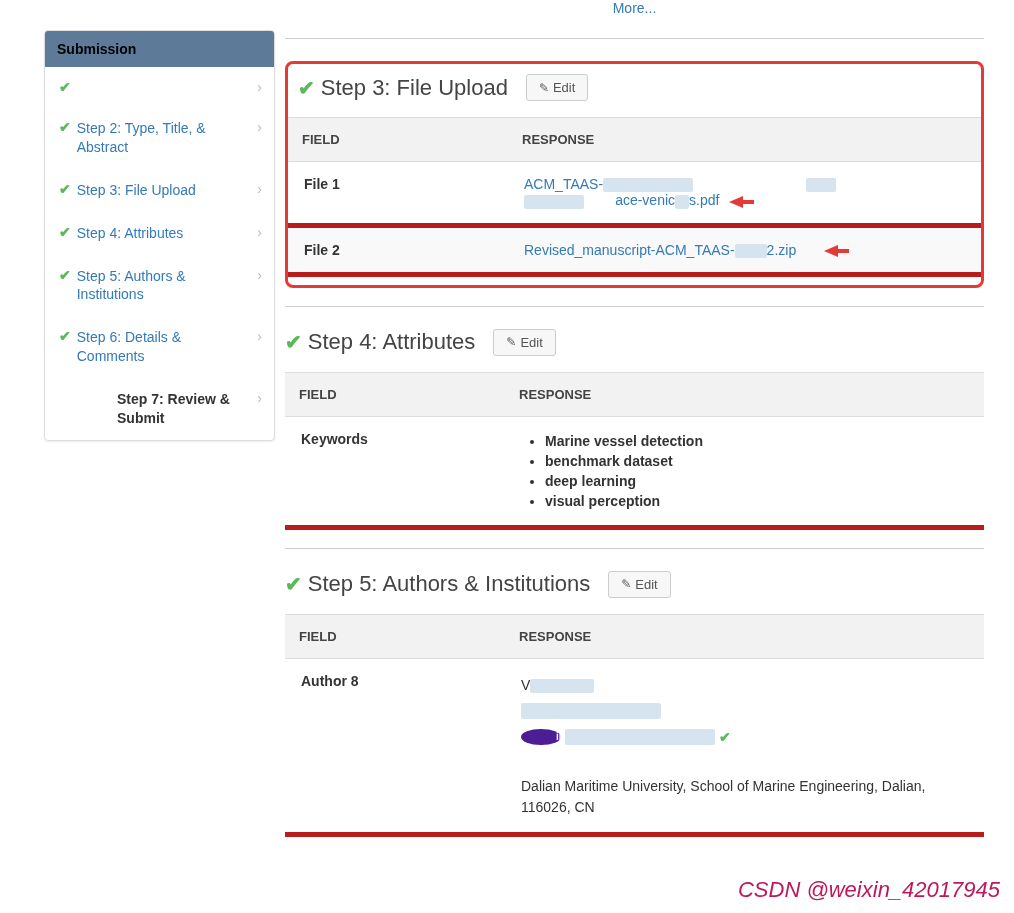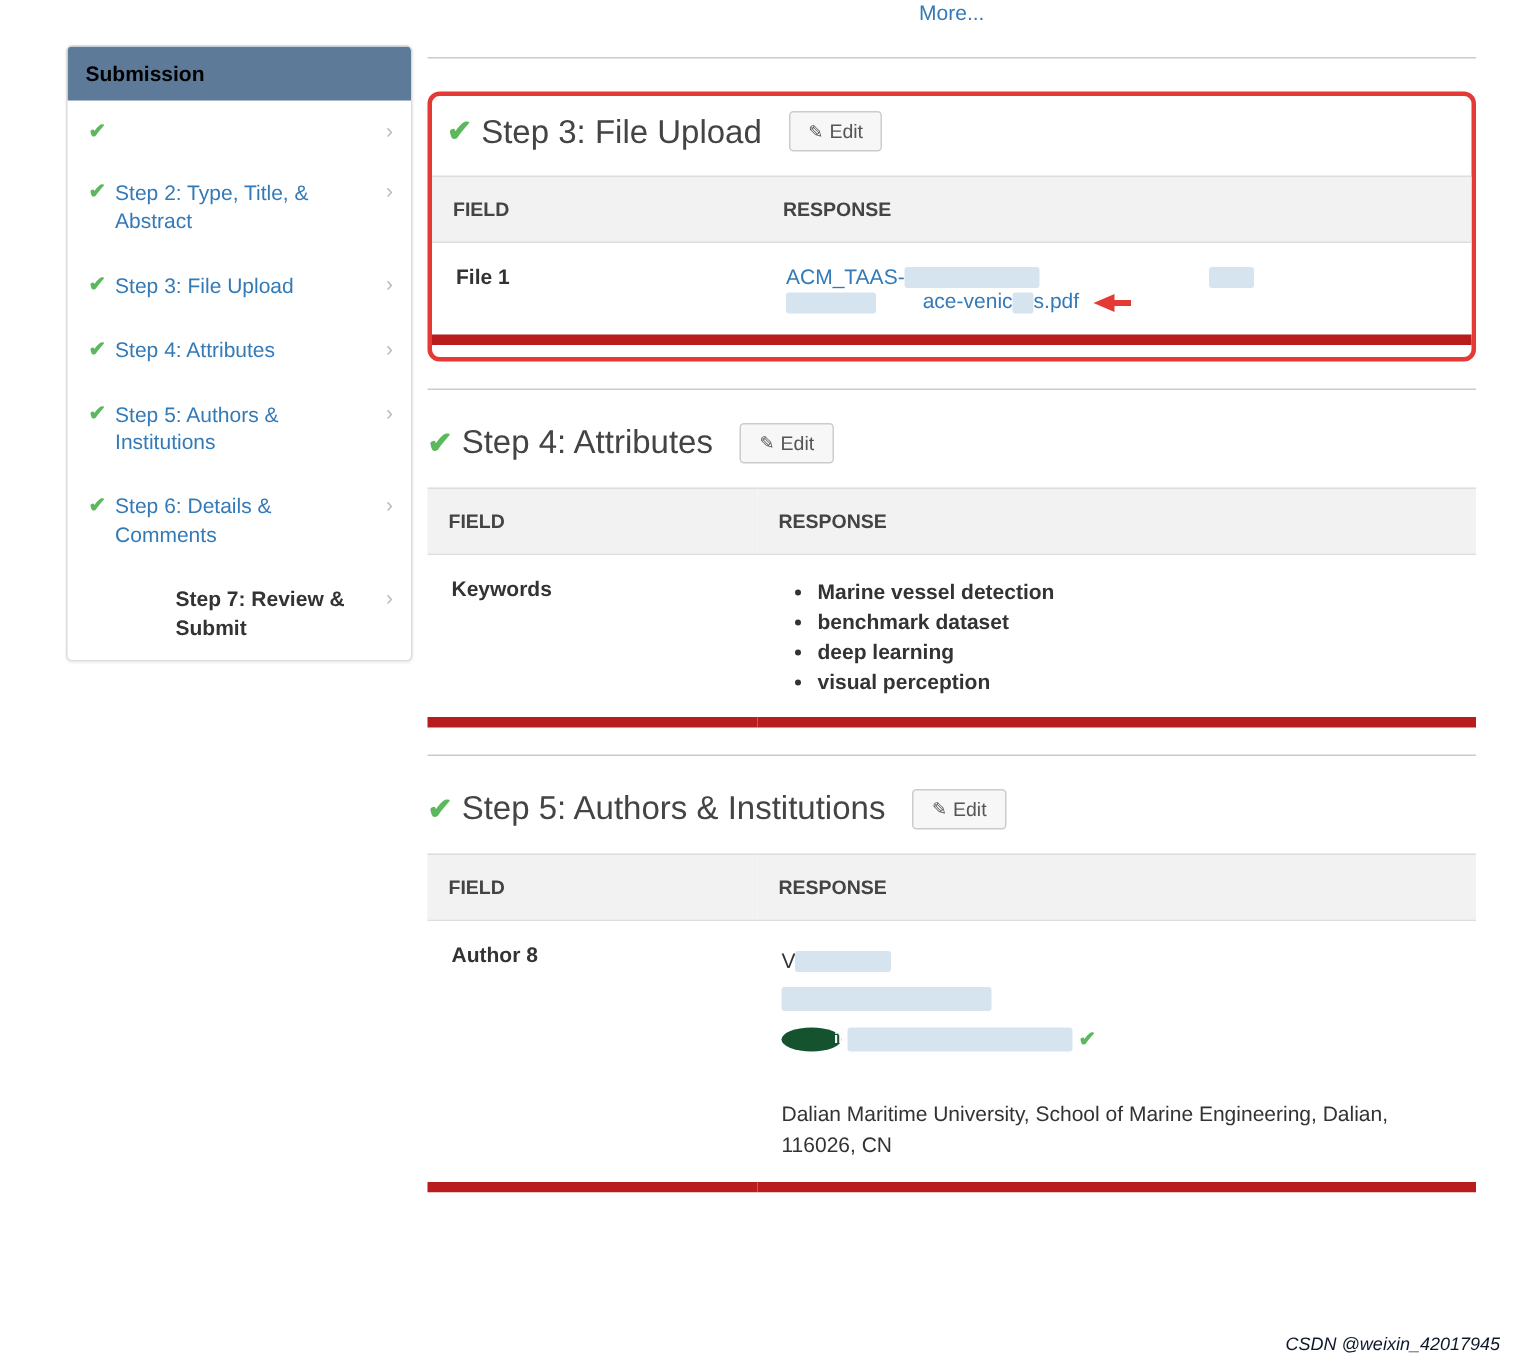--- a/index.html
+++ b/index.html
@@ -16,37 +16,37 @@
   .nav-item.active .label { color: #333; font-weight: bold; margin-left: 44px; }
   .nav-item.active { padding-left: 28px; }
   .more-link { color: #337ab7; text-align: center; padding-bottom: 4px; }
   hr.section-divider { border: none; border-top: 1px solid #ccc; margin: 18px 0 22px 0; }
   .step-header { display: flex; align-items: center; margin: 10px 0 16px 0; }
   .step-header .check { color: #5cb85c; font-size: 20px; margin-right: 6px; font-weight: bold; }
   .step-header h2 { font-size: 22px; font-weight: normal; color: #444; margin-right: 18px; }
   .btn-edit { background: #f7f7f7; border: 1px solid #ccc; border-radius: 3px; padding: 5px 12px; font-size: 13px; color: #555; cursor: pointer; display: inline-flex; align-items: center; gap: 4px; }
   .table { width: 100%; border-collapse: collapse; }
   .table thead th { background: #f2f2f2; text-align: left; padding: 14px 14px; font-size: 13px; font-weight: bold; color: #444; border-top: 1px solid #ddd; border-bottom: 1px solid #ddd; }
-  .table tbody td { padding: 14px 16px; border-bottom: 7px solid #b91c1c; vertical-align: top; background: #fff; }
+  .table tbody td { padding: 14px 16px; border-bottom: 5px solid #b91c1c; vertical-align: top; background: #fff; }
   .table tbody tr:nth-child(even) td { background: #f9f9f9; }
   .table tbody td:first-child { font-weight: bold; width: 220px; }
   .link { color: #337ab7; text-decoration: none; }
   ul.kw { list-style: disc; padding-left: 24px; }
   ul.kw li { font-weight: bold; color: #333; padding: 2px 0; }
   .highlight-box { border: 3px solid #e53935; border-radius: 8px; padding: 0px 0 8px 0; margin-top: 4px; margin-bottom: 0; }
   .highlight-box .step-header { padding-left: 10px; }
   .highlight-box .table { margin: 0; }
   .red-arrow { display: inline-block; width: 0; height: 0; border-top: 6px solid transparent; border-bottom: 6px solid transparent; border-right: 14px solid #e53935; vertical-align: middle; margin-left: 6px; position: relative; }
   .red-arrow::after { content: ""; position: absolute; left: 13px; top: -2px; width: 12px; height: 4px; background: #e53935; }
   .blur-span { background: #d6e4ef; color: transparent; border-radius: 2px; display: inline-block; height: 14px; vertical-align: middle; }
   .orcid { display: inline-flex; align-items: center; gap: 4px; }
-  .orcid-icon { width: 16px; height: 16px; background: #14532d; border-radius: 50%; color: #fff; display: inline-flex; align-items: center; justify-content: center; font-size: 10px; font-weight: bold; padding-left: 40px; }
+  .orcid-icon { width: 16px; height: 16px; background: #4c1d95; border-radius: 50%; color: #fff; display: inline-flex; align-items: center; justify-content: center; font-size: 10px; font-weight: bold; padding-left: 40px; }
   .green-tick { color: #5cb85c; font-weight: bold; }
   .author-block { line-height: 1.8; }
-  .watermark { position: fixed; bottom: 10px; right: 14px; color: #0f172a; font-size: 12px; font-style: italic; pointer-events: none; }
+  .watermark { position: fixed; bottom: 10px; right: 14px; color: #be185d; font-size: 22px; font-style: italic; pointer-events: none; }
   .pencil-icon { font-size: 12px; }
   .resp-col-width { width: auto; }
 </style>
 </head>
 <body>
 
 <div class="container">
   <aside class="sidebar">
     <div class="sidebar-card">
       <div class="sidebar-header">Submission</div>
@@ -107,20 +107,27 @@
           </tr>
         </thead>
         <tbody>
           <tr>
             <td>File 1</td>
             <td>
               <a class="link"><span>ACM_TAAS-</span><span class="blur-span" style="width:90px"></span>&nbsp;&nbsp;&nbsp;&nbsp;&nbsp;&nbsp;&nbsp;&nbsp;&nbsp;&nbsp;&nbsp;&nbsp;&nbsp;&nbsp;&nbsp;&nbsp;&nbsp;&nbsp;&nbsp;&nbsp;&nbsp;&nbsp;&nbsp;&nbsp;&nbsp;&nbsp;&nbsp;&nbsp;&nbsp;<span class="blur-span" style="width:30px"></span><br><span class="blur-span" style="width:60px"></span>&nbsp;&nbsp;&nbsp;&nbsp;&nbsp;&nbsp;&nbsp;&nbsp;<span>ace-venic</span><span class="blur-span" style="width:14px"></span><span>s.pdf</span></a>
               <span class="red-arrow"></span>
             </td>
           </tr>
+          <tr>
+            <td>File 2</td>
+            <td>
+              <a class="link"><span>Revised_manuscript-ACM_TAAS-</span><span class="blur-span" style="width:32px"></span><span>2.zip</span></a>
+              <span class="red-arrow" style="margin-left:24px"></span>
+            </td>
+          </tr>
         </tbody>
       </table>
     </div>
 
     <hr class="section-divider">
 
     <div class="step-header">
       <span class="check">✔</span>
       <h2>Step 4: Attributes</h2>
       <button class="btn-edit">

